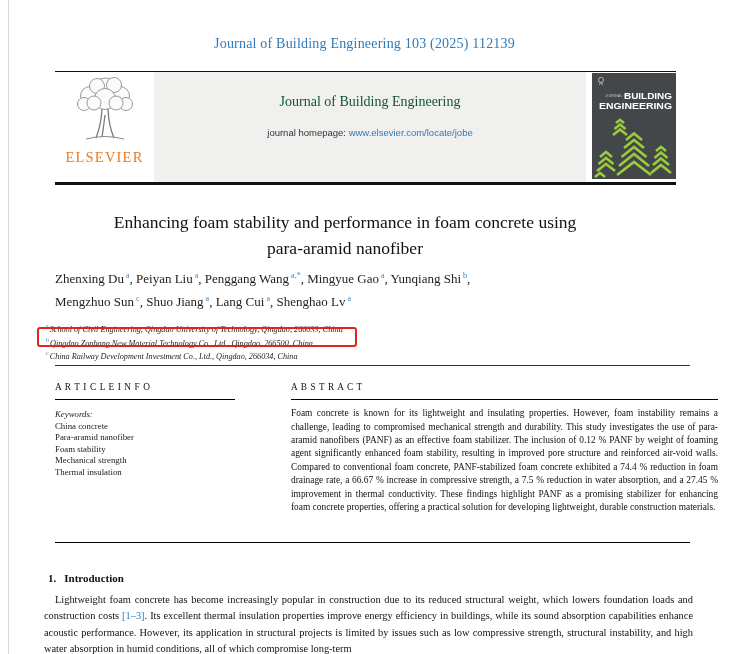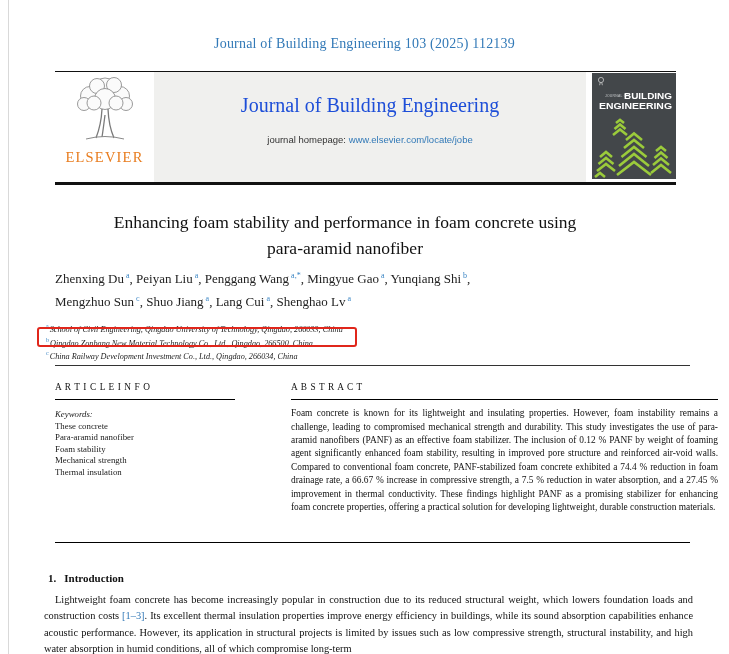--- a/index.html
+++ b/index.html
@@ -21,21 +21,21 @@
   
   .header {
     position:absolute; left:55px; top:71px; width:621px; height:114px;
     border-top:1.5px solid #111; border-bottom:3px solid #111;
     display:flex; align-items:stretch; background:#fff;
   }
   .logo-col { width:99px; background:#fff; display:flex; flex-direction:column; align-items:center; padding-top:5px; }
   .elsevier-text { font-size:14.5px; color:#e87c1e; letter-spacing:1.2px; margin-top:0px; font-family:"Liberation Serif", serif; }
   .band-col { flex:1; background:#f0f0ee; text-align:center; padding-top:9px; }
   .contents-line { font-size:9.5px; color:#222; }
-  .journal-title-big { font-size:20px; color:#1d4ed8; margin-top:13px; }
+  .journal-title-big { font-size:14px; color:#14532d; margin-top:13px; }
   .homepage-line { font-size:9.5px; margin-top:17px; font-family:"Liberation Sans", sans-serif; color:#333; }
   .cover-col { width:84px; margin-left:6px; margin-top:1px; height:106px; }
 
   
   .art-title { position:absolute; left:55px; top:210px; width:580px; font-size:17.5px; line-height:25.5px; color:#111;text-align:center; }
   .authors { position:absolute; left:55px; top:266px; width:600px; font-size:13px; line-height:19.5px; color:#222; }
   .authors sup { font-size:8px; color:#3a85c4; margin-left:2px; }
   .affiliations { position:absolute; left:46px; top:321px; width:560px; font-size:8.2px; line-height:11px; font-style:italic; color:#222; }
   .affiliations sup { font-size:6px; color:#3a85c4; font-style:normal; margin-right:1px; }
   .red-box {
@@ -157,21 +157,21 @@
   </div>
 
   <div class="red-box"></div>
 
   <div class="rule-affil"></div>
 
   <div class="info-col">
     <div class="col-heading">A R T I C L E  I N F O</div>
     <div class="col-rule"></div>
     <div class="kw-label">Keywords:</div>
-    <div class="kw-item">These concrete</div>
+    <div class="kw-item">China concrete</div>
     <div class="kw-item">Para-aramid nanofiber</div>
     <div class="kw-item">Foam stability</div>
     <div class="kw-item">Mechanical strength</div>
     <div class="kw-item">Thermal insulation</div>
   </div>
 
   <div class="abs-col">
     <div class="col-heading">A B S T R A C T</div>
     <div class="col-rule"></div>
     <div class="abs-text">Foam concrete is known for its lightweight and insulating properties. However, foam instability remains a challenge, leading to compromised mechanical strength and durability. This study investigates the use of para-aramid nanofibers (PANF) as an effective foam stabilizer. The inclusion of 0.12 % PANF by weight of foaming agent significantly enhanced foam stability, resulting in improved pore structure and reinforced air-void walls. Compared to conventional foam concrete, PANF-stabilized foam concrete exhibited a 74.4 % reduction in foam drainage rate, a 66.67 % increase in compressive strength, a 7.5 % reduction in water absorption, and a 27.45 % improvement in thermal conductivity. These findings highlight PANF as a promising stabilizer for enhancing foam concrete properties, offering a practical solution for developing lightweight, durable construction materials.</div>

